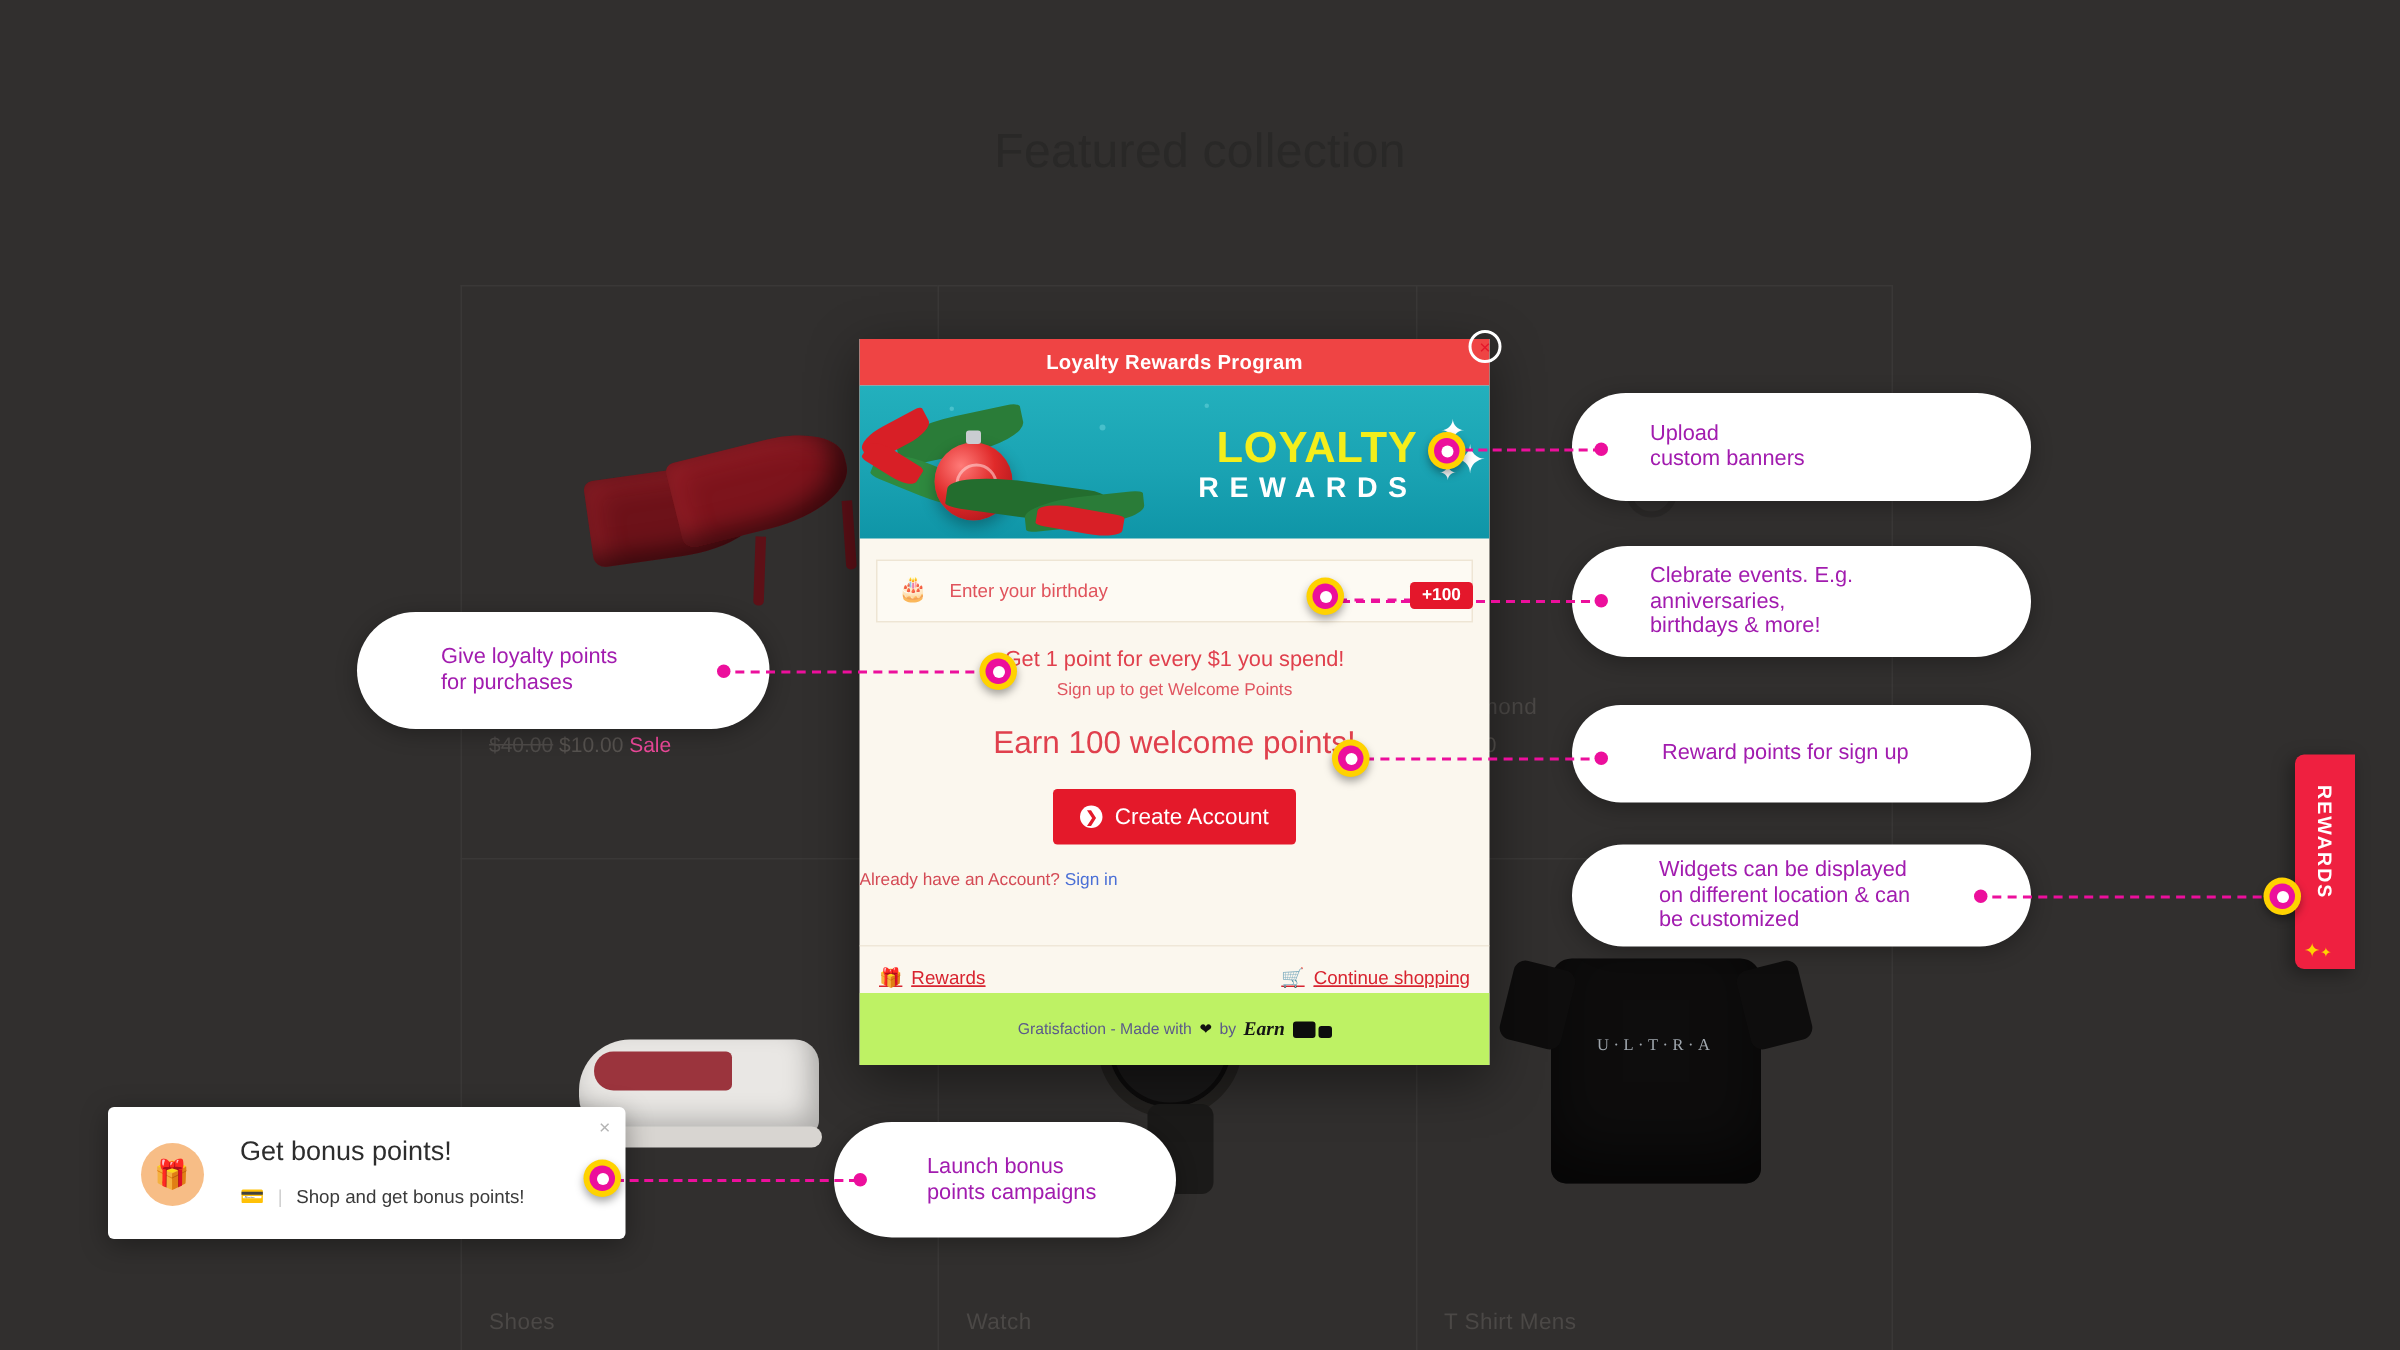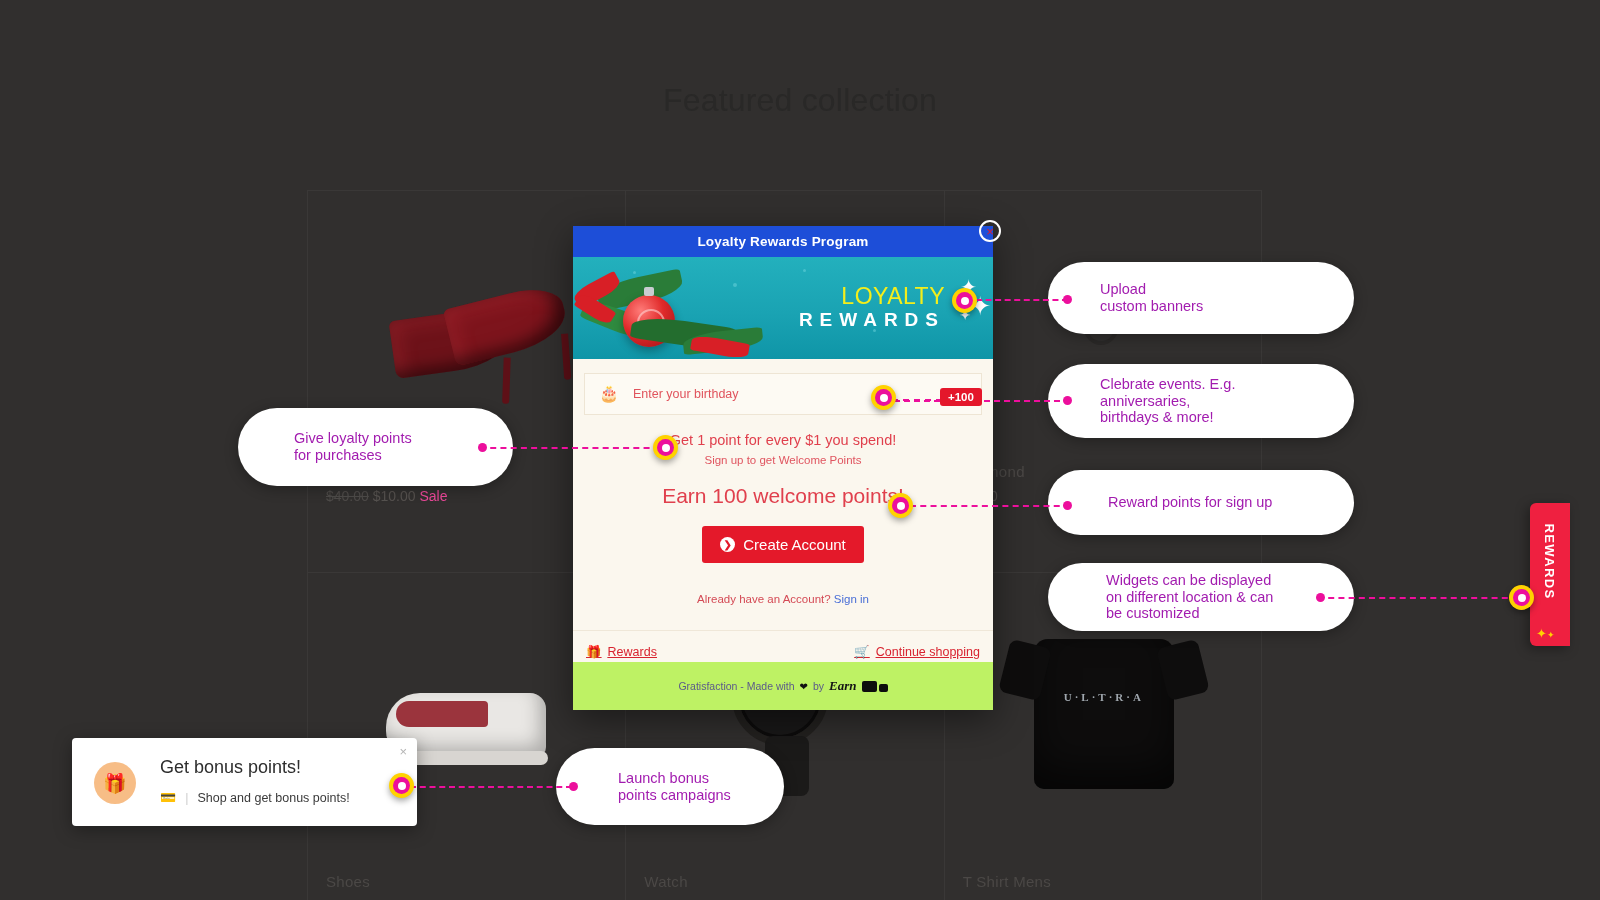--- a/index.html
+++ b/index.html
@@ -52,40 +52,40 @@
   .heel.a { width:118px; height:58px; left:40px; top:86px; transform: rotate(-8deg); }
   .heel.b { width:118px; height:58px; left:96px; top:68px; transform: rotate(-14deg); background:#7d141c; }
   .heel.a::after, .heel.b::after { content:""; position:absolute; right:6px; bottom:-40px; width:7px; height:46px; background:#5e1017; transform: rotate(10deg); border-radius:0 0 3px 3px; }
   .sneaker { position:absolute; left:34px; top:84px; width:160px; height:64px; background:#e9e7e4; border-radius: 34px 16px 10px 26px; box-shadow: inset -6px -10px 18px rgba(0,0,0,.25); }
   .sneaker::before { content:""; position:absolute; left:10px; top:8px; width:92px; height:26px; background:#8d1420; border-radius:20px 6px 6px 20px; opacity:.85; }
   .sneaker::after { content:""; position:absolute; left:0; bottom:-8px; width:162px; height:14px; background:#d8d5d1; border-radius:10px; }
   .watch { position:absolute; left:62px; top:40px; width:96px; height:96px; border-radius:50%; background:#191818; border:7px solid #23211f; box-shadow: 0 0 0 3px #0d0c0c inset; }
   .watch::before, .watch::after { content:""; position:absolute; left:26px; width:44px; height:60px; background:#1b1a19; border-radius:8px; }
   .watch::before { top:-58px; }
   .watch::after { bottom:-58px; }
-  .tshirt { position:absolute; left:46px; top:30px; width:140px; height:150px; background:#0e0d0d; border-radius: 14px 14px 10px 10px; box-shadow: inset 0 -20px 40px rgba(0,0,0,.6); font-weight: bold; }
+  .tshirt { position:absolute; left:46px; top:30px; width:140px; height:150px; background:#0e0d0d; border-radius: 14px 14px 10px 10px; box-shadow: inset 0 -20px 40px rgba(0,0,0,.6); }
   .tshirt::before, .tshirt::after { content:""; position:absolute; top:4px; width:42px; height:54px; background:#0e0d0d; border-radius: 8px; }
   .tshirt::before { left:-30px; transform: rotate(14deg); }
   .tshirt::after { right:-30px; transform: rotate(-14deg); }
   .tshirt-print { position:absolute; left:50%; top:52px; transform:translateX(-50%); text-align:center; }
   .tshirt-print .ultra { color:#9fa6ad; font-size:11px; letter-spacing:3px; font-family:"Liberation Serif", serif; }
   .ring { position:absolute; left:96px; top:84px; width:34px; height:34px; border:4px solid #2a2827; border-radius:50%; }
   .ring::after { content:""; position:absolute; left:50%; top:-13px; transform:translateX(-50%) rotate(45deg); width:12px; height:12px; background:#3a3837; }
 
   
   .modal {
     position: absolute; left: 573px; top: 226px;
     width: 420px; height: 484px;
     background: #fbf7ee;
     box-shadow: 0 10px 34px rgba(0,0,0,.45);
     overflow: hidden;
     z-index: 40;
   }
   .modal-titlebar {
-    height: 31px; background: #1d4ed8; color: #fff;
+    height: 31px; background: #ef4444; color: #fff;
     display:flex; align-items:center; justify-content:center;
     font-size: 13.5px; font-weight: 700; letter-spacing:.2px;
   }
   .modal-banner {
     position: relative; height: 102px; overflow: hidden;
     background: linear-gradient(180deg, #23b0bd 0%, #1aa3b3 55%, #0f95a7 100%);
   }
   .banner-speck { position:absolute; background:#6fd6de; border-radius:50%; opacity:.5; }
   .ornament {
     position:absolute; left:50px; top:38px; width:52px; height:52px; border-radius:50%;
@@ -97,21 +97,21 @@
   .pine { position:absolute; background:#1f6b30; border-radius:50% 10% 50% 10%; }
   .pine.p1 { left:24px; top:20px; width:86px; height:26px; transform: rotate(-12deg); background:#2a7c38; }
   .pine.p2 { left:58px; top:64px; width:104px; height:24px; transform: rotate(8deg); background:#236d2e; }
   .pine.p3 { left:8px; top:52px; width:72px; height:22px; transform: rotate(22deg); background:#2f8a3f; }
   .pine.p4 { left:110px; top:74px; width:80px; height:20px; transform: rotate(-6deg); background:#2a7c38; }
   .ribbon { position:absolute; background:#d81f26; border-radius: 40% 10% 40% 10%; }
   .ribbon.r1 { left:0px; top:24px; width:48px; height:18px; transform: rotate(-28deg); }
   .ribbon.r2 { left:2px; top:44px; width:40px; height:16px; transform: rotate(32deg); }
   .ribbon.r3 { left:118px; top:82px; width:58px; height:16px; transform: rotate(10deg); }
   .banner-lockup { position:absolute; right:48px; top:28px; text-align:right; }
-  .lock-loyalty { font-size: 23px; font-weight: 400; color:#f4ee1b; letter-spacing:.5px; line-height:1; font-family:"Liberation Sans", sans-serif; }
+  .lock-loyalty { font-size: 29px; font-weight: 700; color:#f4ee1b; letter-spacing:.5px; line-height:1; font-family:"Liberation Sans", sans-serif; }
   .lock-rewards { font-size: 19px; font-weight: 700; color:#fff; letter-spacing: 7px; line-height:1.3; }
   .sparkle { position:absolute; color:#fff; }
   .sparkle::before { content:"\2726"; }
   .sp1 { right:16px; top:18px; font-size:20px; }
   .sp2 { right:2px; top:34px; font-size:26px; }
   .sp3 { right:22px; top:50px; font-size:14px; }
 
   .birthday-row {
     margin: 14px 11px 0 11px; height: 42px;
     background: #fdfaf3; border: 1px solid #eee5d4;
@@ -124,21 +124,21 @@
   .sub-line { margin-top: 6px; text-align:center; color:#e05560; font-size:11.5px; }
   .earn-line { margin-top: 18px; text-align:center; color:#e0404d; font-size:21px; }
   .cta-wrap { margin-top: 18px; text-align:center; }
   .cta {
     display:inline-flex; align-items:center; gap:8px;
     background:#e4192a; color:#fff; border:none;
     padding: 10px 18px; font-size: 15px; border-radius: 3px;
     font-family:"Liberation Sans", sans-serif; cursor:pointer;
   }
   .cta .chev { display:inline-flex; align-items:center; justify-content:center; width:15px; height:15px; border-radius:50%; background:#fff; color:#e4192a; font-size:10px; font-weight:700; }
-  .signin-line { margin-top: 30px; text-align:center; font-size: 11.5px; color:#d44a55; }
+  .signin-line { margin-top: 18px; text-align:left; font-size: 11.5px; color:#d44a55; }
   .signin-line a { color:#4a6fd6; text-decoration:none; }
   .modal-links {
     position:absolute; left:0; right:0; top: 404px;
     display:flex; justify-content:space-between; align-items:center;
     padding: 0 13px; border-top: 1px solid #efe7d8; padding-top: 13px;
   }
   .mlink { display:inline-flex; align-items:center; gap:6px; color:#d8232f; font-size:12.5px; }
   .mlink span.txt { text-decoration: underline; }
   .modal-footer {
     position:absolute; left:0; right:0; bottom:0; height: 48px;

